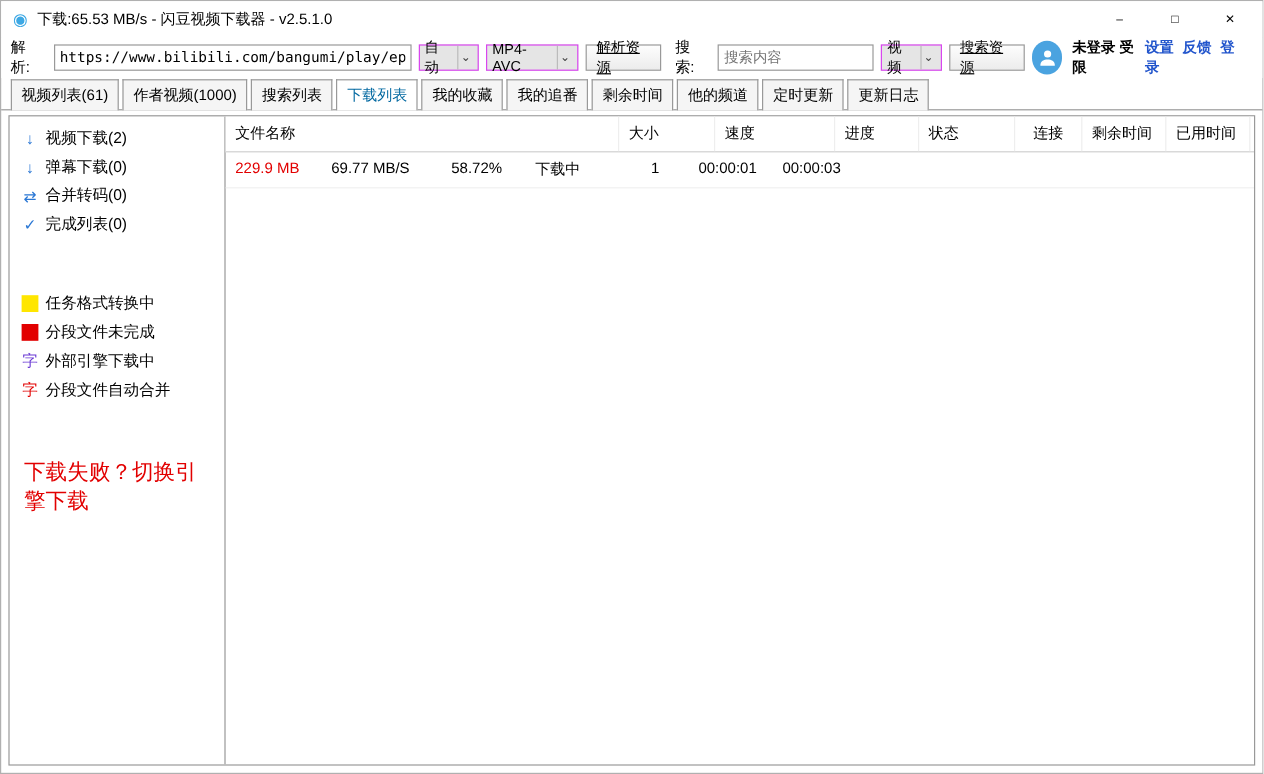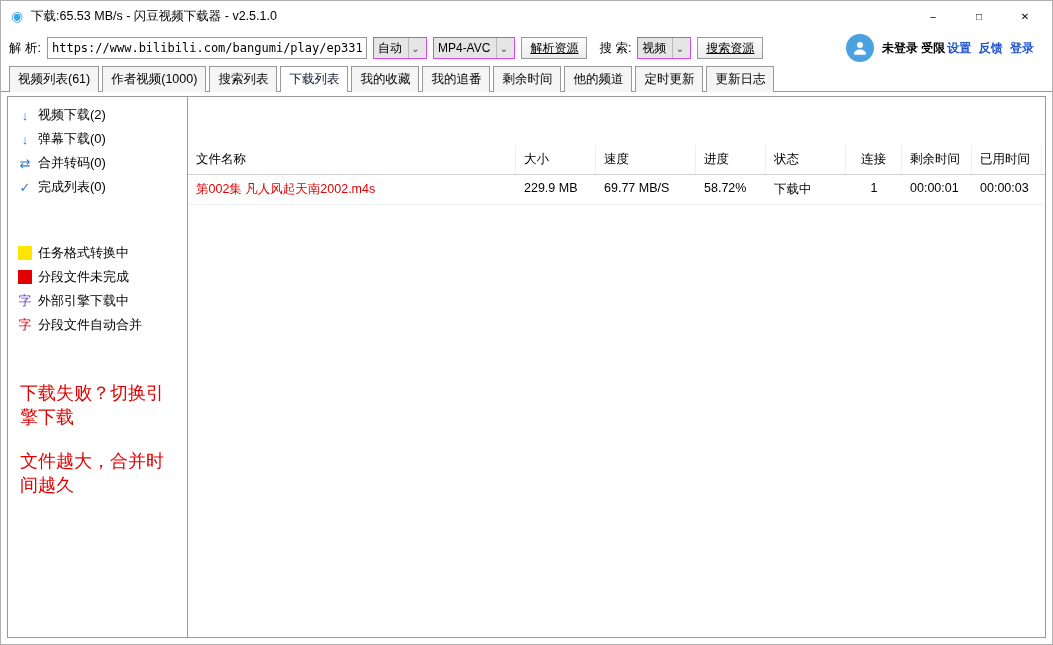--- a/index.html
+++ b/index.html
@@ -22,37 +22,37 @@
 .btn { height: 22px; border: 1px solid #999; background: linear-gradient(#fdfdfd,#ececec); padding: 0 8px; font-size: 12px; display: inline-flex; align-items: center; cursor: default; text-decoration: underline; }
 .user-area { margin-left: auto; display: flex; align-items: center; gap: 8px; padding-right: 6px; }
 .avatar { width: 28px; height: 28px; border-radius: 50%; background: #4aa3e0; display: flex; align-items: center; justify-content: center; color: #fff; }
 .user-text { display: flex; flex-direction: row; align-items: center; gap: 2px; font-size: 12px; font-weight: bold; }
 .user-text .row1 { color: #000; }
 .user-text .row2 { color: #2255cc; }
 .user-text .row2 span { margin-right: 4px; cursor: default; }
 
 .tabs { display: flex; padding: 0 8px; gap: 3px; border-bottom: 1px solid #999; }
 .tab { border: 1px solid #999; border-bottom: none; padding: 4px 8px; background: #f5f5f5; font-size: 12.5px; position: relative; top: 1px; cursor: default; }
-.tab.active { background: #fff; color: #0f172a; }
+.tab.active { background: #fff; color: #0369a1; }
 
 .content { flex: 1; display: flex; border: 1px solid #999; margin: 4px 6px 6px; overflow: hidden; }
 
 .sidebar { width: 180px; border-right: 1px solid #999; display: flex; flex-direction: column; padding: 6px 4px; gap: 6px; }
 .side-item { display: flex; align-items: center; gap: 6px; padding: 3px 6px; font-size: 13px; cursor: default; }
 .icon-sm { width: 14px; height: 14px; display: inline-flex; align-items: center; justify-content: center; font-size: 13px; }
 .c-blue { color: #2a77d4; }
 .legend-box { width: 14px; height: 14px; }
 .bg-yellow { background: #ffe600; }
 .bg-red { background: #e20000; }
 .tip { color: #e20000; padding: 2px 8px; font-size: 18px; cursor: default; }
 .sidebar .gap { height: 30px; }
 
 .main { flex: 1; display: flex; flex-direction: column; }
 .thead { display: flex; background: #fff; border-bottom: 1px solid #d0d0d0; }
-.th { padding: 6px 8px; font-size: 12.5px; color: #000; border-right: 1px solid #eee; margin-top: 48px; }
+.th { padding: 6px 8px; font-size: 12.5px; color: #000; border-right: 1px solid #eee; }
 .tr { display: flex; border-bottom: 1px solid #f0f0f0; }
 .td { padding: 6px 8px; font-size: 12.5px; }
 .row-active .td:first-child { color: #e20000; }
 
 .col-name { width: 328px; }
 .col-size { width: 80px; }
 .col-speed { width: 100px; }
 .col-prog { width: 70px; }
 .col-status { width: 80px; }
 .col-conn { width: 56px; text-align: center; }
@@ -79,20 +79,21 @@
     <div class="sel-like">
         <span>自动</span>
         <span class="dd">⌄</span>
       </div>
     <div class="sel-like">
         <span>MP4-AVC</span>
         <span class="dd">⌄</span>
       </div>
     <div class="btn">解析资源</div>
     <span class="lbl" style="margin-left:6px">搜 索:</span>
+    <input type="text" style="width: 130px;" placeholder="搜索内容">
     <div class="sel-like">
         <span>视频</span>
         <span class="dd">⌄</span>
       </div>
     <div class="btn">搜索资源</div>
 
     <div class="user-area">
       <div class="avatar">
         <svg width="18" height="18" viewBox="0 0 24 24" fill="#fff">
             <circle cx="12" cy="8" r="4"></circle>
@@ -160,40 +161,38 @@
           </div>
           <div class="side-item">
             <span class="icon-sm" style="color:#e20000">字</span>
             <span>分段文件自动合并</span>
           </div>
         </div>
       <div class="gap"></div>
       <div id="side-tips">
           <div class="tip">下载失败？切换引擎下载</div>
           <div style="height: 16px;"></div>
-          <div class="tip">文件越大，合并时间越久</div>
           <div style="height: 16px;"></div>
           <div style="height: 16px;"></div>
         </div>
     </div>
 
     <div class="main">
       <div class="thead">
         <div class="th col-name">文件名称</div>
         <div class="th col-size">大小</div>
         <div class="th col-speed">速度</div>
         <div class="th col-prog">进度</div>
         <div class="th col-status">状态</div>
         <div class="th col-conn">连接</div>
         <div class="th col-remain">剩余时间</div>
         <div class="th col-used">已用时间</div>
       </div>
       <div id="tbody">
           <div class="tr row-active">
-            <div class="td col-name">第002集 凡人风起天南2002.m4s</div>
             <div class="td col-size">229.9 MB</div>
             <div class="td col-speed">69.77 MB/S</div>
             <div class="td col-prog">58.72%</div>
             <div class="td col-status">下载中</div>
             <div class="td col-conn">1</div>
             <div class="td col-remain">00:00:01</div>
             <div class="td col-used">00:00:03</div>
           </div>
         </div>
     </div>

